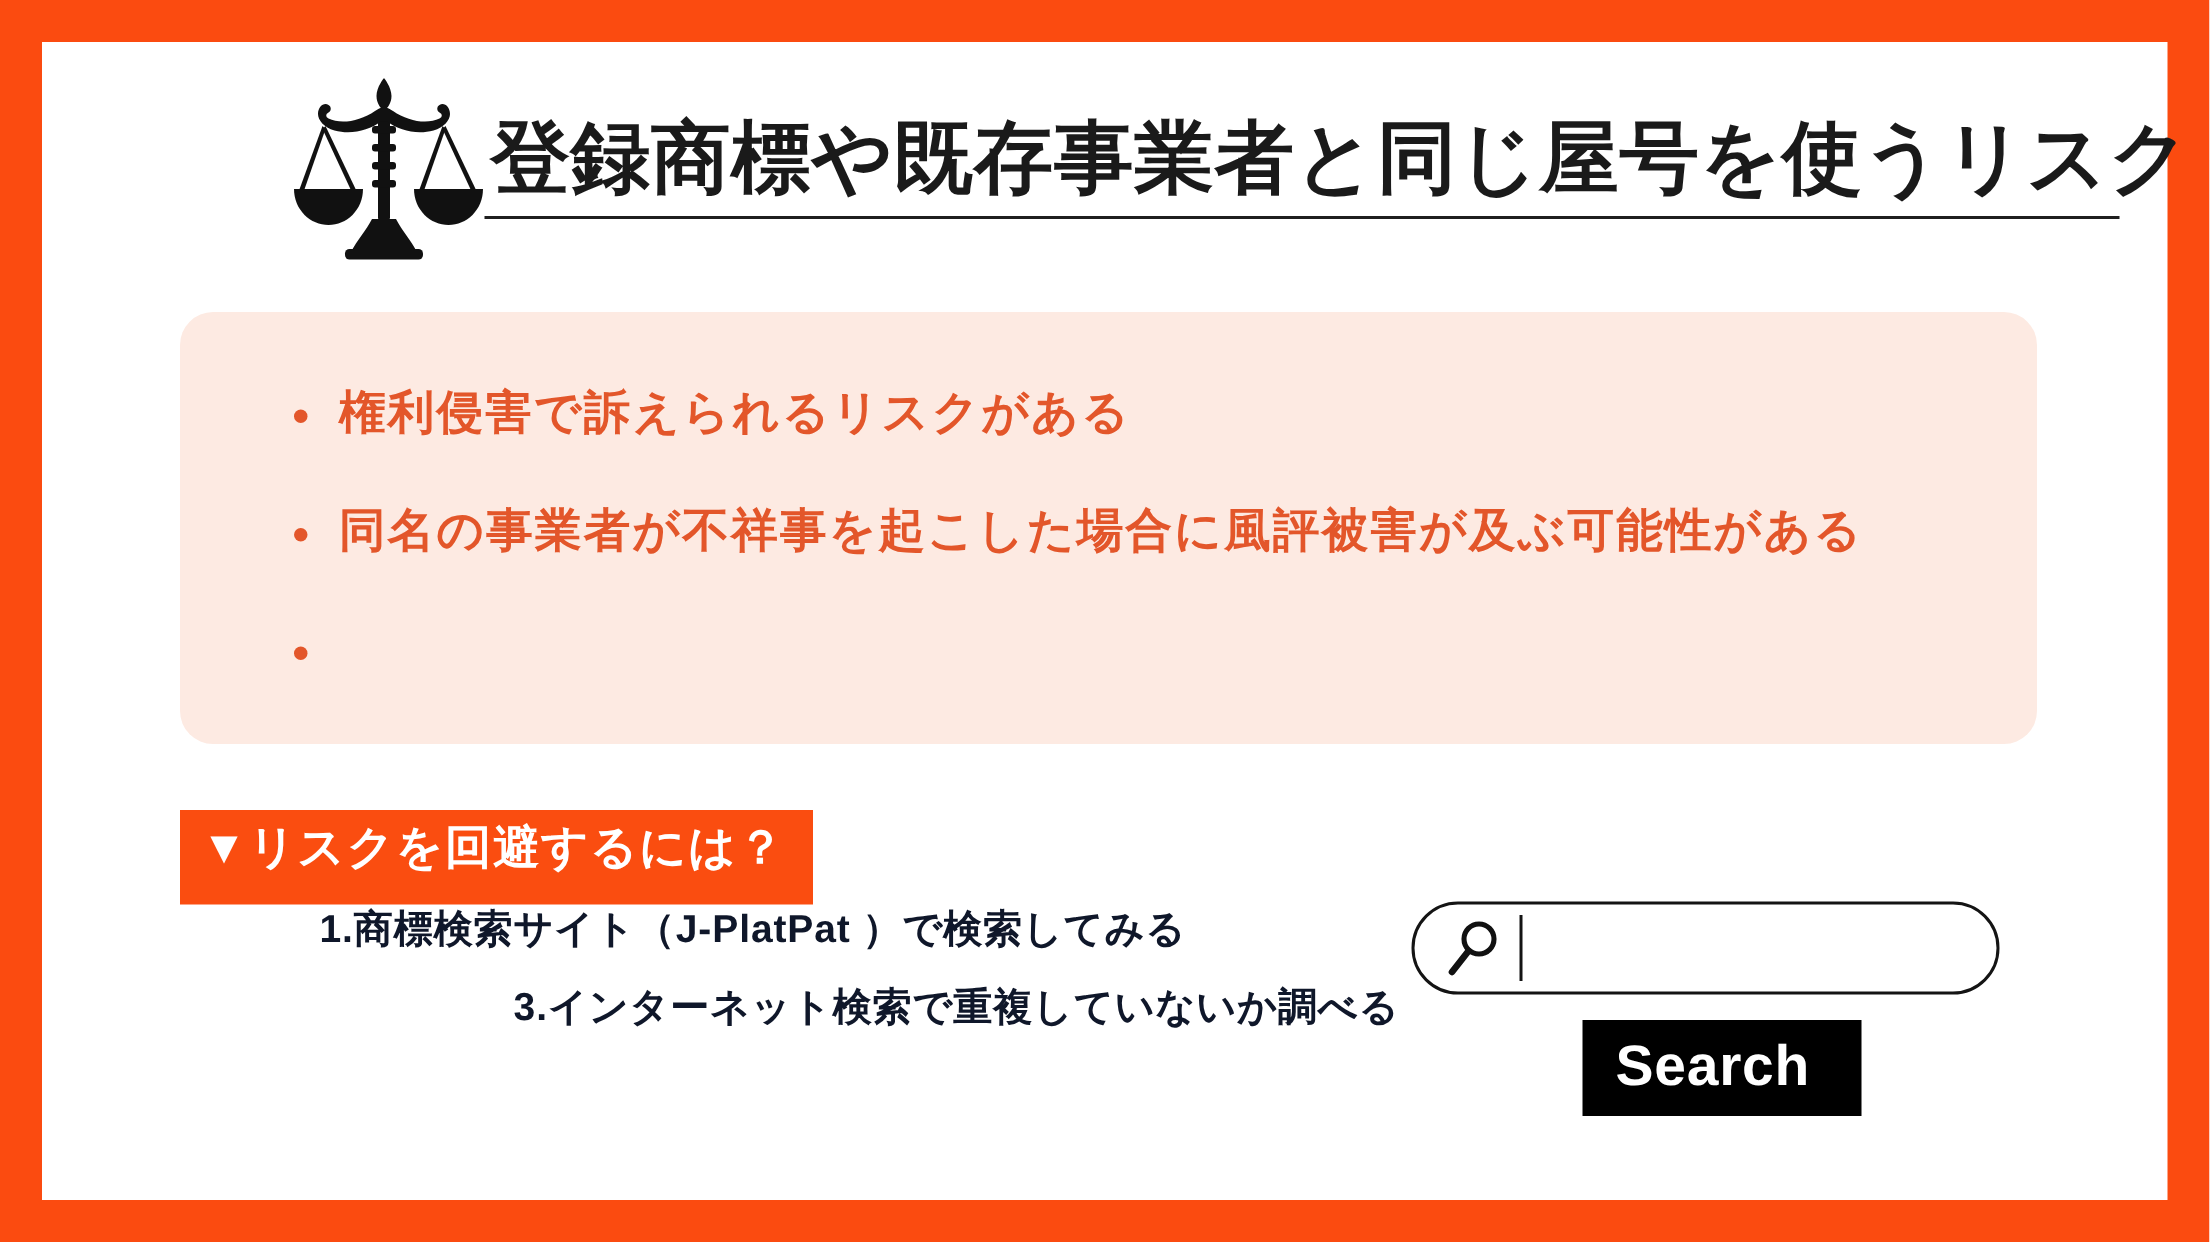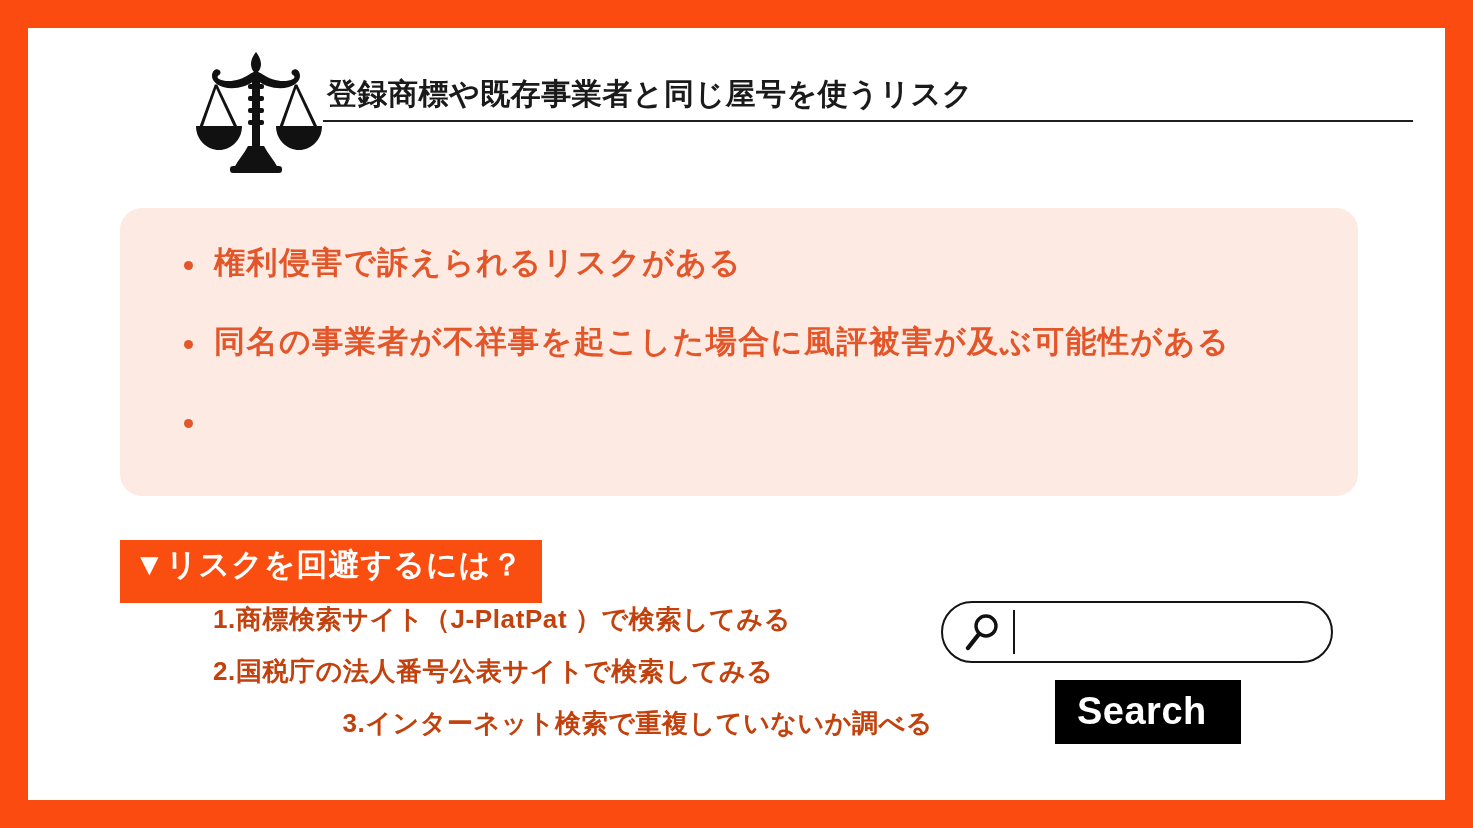--- a/index.html
+++ b/index.html
@@ -49,21 +49,21 @@
   }
   .scale-icon svg { display: block; width: 132px; height: 125px; }
 
   .title-wrap {
     position: absolute;
     left: 133px;
     top: 28px;
     width: 1090px;
   }
   .page-title {
-    font-size: 30px;
+    font-size: 53px;
     line-height: 1.05;
     font-weight: 700;
     color: #1a1a1a;
     letter-spacing: 0.5px;
     white-space: nowrap;
     margin: 0;
     padding: 0 0 10px 4px;
   }
   .title-rule {
     width: 100%;
@@ -78,21 +78,21 @@
     top: 180px;
     width: 1238px;
     height: 288px;
     background: #FDEAE2;
     border-radius: 22px;
     box-sizing: border-box;
     padding: 36px 40px 36px 62px;
   }
   .risk-list {
     list-style: none;
-    margin: 0;
+    margin: 12px;
     padding: 0;
   }
   .risk-list li {
     position: relative;
     color: #E3562A;
     font-size: 31px;
     font-weight: 700;
     line-height: 1.25;
     letter-spacing: 1.5px;
     padding-left: 32px;
@@ -127,21 +127,21 @@
   }
 
   
   .steps {
     position: absolute;
     left: 185px;
     top: 578px;
     width: 720px;
   }
   .step {
-    color: #c2410c;
+    color: #0f172a;
     font-size: 26px;
     font-weight: 600;
     letter-spacing: 0.6px;
     line-height: 1;
     margin-bottom: 26px;
     white-space: nowrap;
   }
   .step:last-child { margin-bottom: 0; text-align: right; }
 
   
@@ -259,21 +259,20 @@
         <li>
           <span class="dot"></span>
         </li>
       </ul>
     </div>
 
     <div class="banner">▼リスクを回避するには？</div>
 
     <div class="steps">
       <div class="step">1.商標検索サイト（J-PlatPat ）で検索してみる</div>
-      <div class="step">2.国税庁の法人番号公表サイトで検索してみる</div>
       <div class="step">3.インターネット検索で重複していないか調べる</div>
     </div>
 
     <div class="search-area">
       <div class="search-bar">
         <span class="search-glyph">
           <svg width="36" height="38" viewBox="0 0 36 38" xmlns="http://www.w3.org/2000/svg" aria-hidden="true">
             <circle cx="21" cy="13" r="10" fill="none" stroke="#111111" stroke-width="3.4"></circle>
             <line x1="14" y1="21" x2="3" y2="35" stroke="#111111" stroke-width="4.4" stroke-linecap="round"></line>
           </svg>

